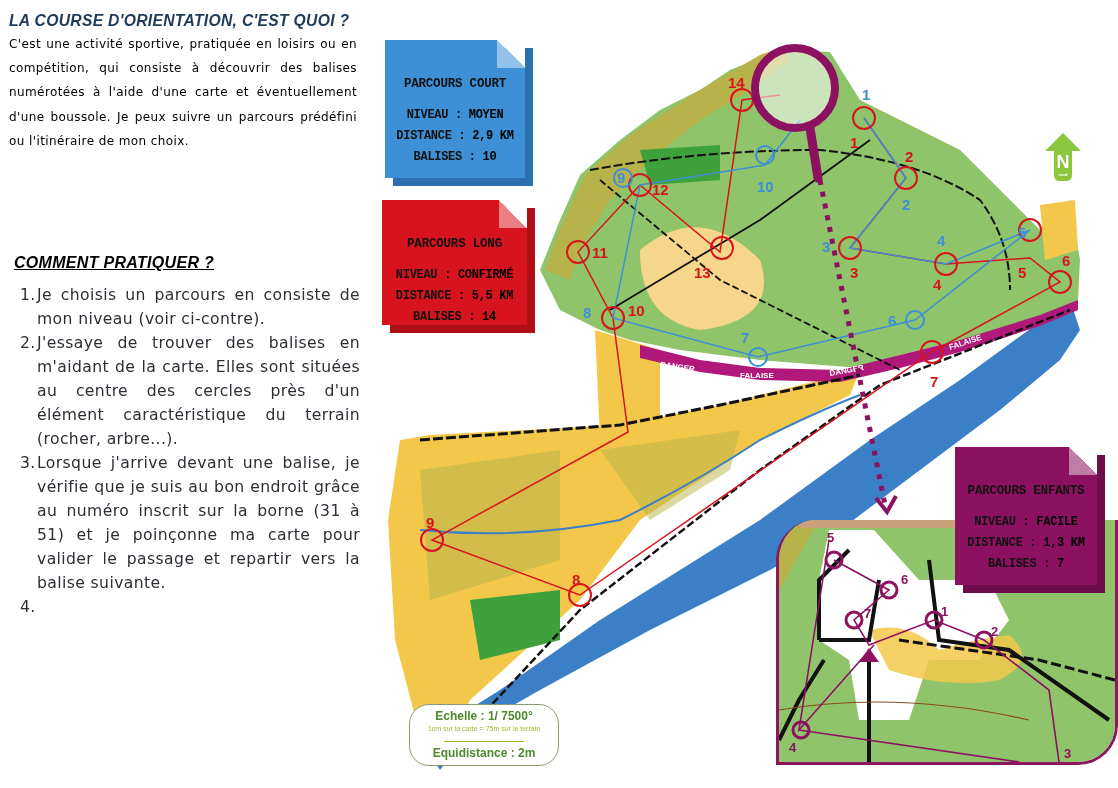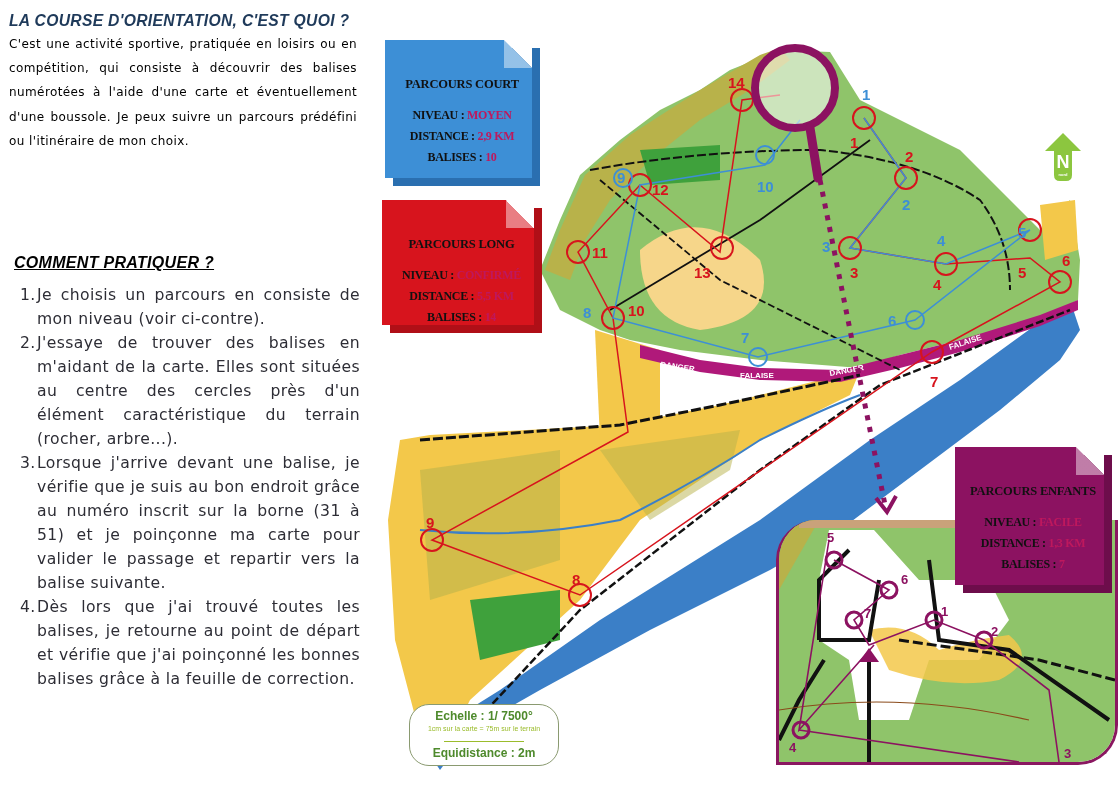--- a/index.html
+++ b/index.html
@@ -4,48 +4,48 @@
 <style>
   html,body{margin:0;padding:0;}
   body{width:1118px;height:788px;position:relative;overflow:hidden;background:#ffffff;font-family:"DejaVu Sans","Liberation Sans",sans-serif;color:#2b2b33;}
   .h1{position:absolute;left:9px;top:12px;font-family:"Liberation Sans",sans-serif;font-weight:bold;font-style:italic;font-size:16px;letter-spacing:0.3px;color:#1f3a5a;text-transform:uppercase;white-space:nowrap;transform:scaleX(0.98);transform-origin:left;}
   .intro{position:absolute;left:9px;top:32px;width:348px;font-size:12px;line-height:24.2px;text-align:justify;letter-spacing:0.4px;color:#000000;}
   .h2{position:absolute;left:14px;top:254px;font-family:"Liberation Sans",sans-serif;font-weight:bold;font-style:italic;font-size:16px;color:#000000;letter-spacing:0.3px;text-transform:uppercase;white-space:nowrap;text-decoration:underline;}
   .steps{position:absolute;left:20px;top:283px;width:340px;margin:0;padding:0;list-style:none;font-size:15.6px;line-height:24px;letter-spacing:0.4px;color:#2d2d35;}
   .steps li{position:relative;padding-left:17px;text-align:justify;}
   .steps li .num{position:absolute;left:0;top:0;}
   .map{position:absolute;left:375px;top:30px;width:743px;height:758px;}
-  .card{position:absolute;text-align:center;font-family:Liberation Serif, serif;font-weight:bold;font-size:12px;line-height:21px;text-transform:uppercase;color:#111;padding-left:7px;}
+  .card{position:absolute;text-align:center;font-family:Liberation Mono, monospace;font-weight:bold;font-size:12px;line-height:21px;text-transform:uppercase;color:#111;}
   .card .shadow{position:absolute;left:8px;top:8px;right:-8px;bottom:-8px;}
   .card .body{position:absolute;inset:0;clip-path:polygon(0 0,calc(100% - 28px) 0,100% 28px,100% 100%,0 100%);}
   .card .fold{position:absolute;right:0;top:0;width:28px;height:28px;background:linear-gradient(225deg,#ffffff 50%,rgba(255,255,255,0.45) 50%);}
   .card .content{position:relative;padding-top:34px;}
   .card .title{font-size:12.5px;margin-bottom:10px;letter-spacing:-0.2px;}
-  .card .val{color:#be185d;}
+  .card .val{color:#000000;}
   .card .row{letter-spacing:-0.3px;}
   .scale{position:absolute;left:409px;top:704px;width:148px;height:60px;border:1px solid #8a9a70;border-radius:20px;background:#fff;text-align:center;font-family:"Liberation Sans",sans-serif;color:#4e8a2c;}
   .scale .s1{font-weight:bold;font-size:12px;margin-top:4px;}
   .scale .s2{font-size:7px;color:#9bbc2c;margin-top:2px;}
   .scale .bar{margin:3px auto 0;width:80px;height:6px;border-bottom:1px solid #9bbc2c;position:relative;}
   .scale .s3{font-weight:bold;font-size:12px;margin-top:4px;}
   .north{position:absolute;left:1045px;top:133px;}
   .inset{position:absolute;left:776px;top:520px;width:336px;height:242px;border-radius:40px 0 40px 0;overflow:hidden;border:3px solid #8a1760;border-top:none;}
   svg text{font-family:"Liberation Sans",sans-serif;font-weight:bold;}
 </style>
 </head>
 <body>
 
 <div class="h1">LA COURSE D'ORIENTATION, C'EST QUOI ?</div>
 <div class="intro">C'est une activité sportive, pratiquée en loisirs ou en compétition, qui consiste à découvrir des balises numérotées à l'aide d'une carte et éventuellement d'une boussole. Je peux suivre un parcours prédéfini ou l'itinéraire de mon choix.</div>
 <div class="h2">COMMENT PRATIQUER ?</div>
 <ol class="steps">
   <li><span class="num">1.</span><span>Je choisis un parcours en consiste de mon niveau (voir ci-contre).</span></li>
   <li><span class="num">2.</span><span>J'essaye de trouver des balises en m'aidant de la carte. Elles sont situées au centre des cercles près d'un élément caractéristique du terrain (rocher, arbre...).</span></li>
   <li><span class="num">3.</span><span>Lorsque j'arrive devant une balise, je vérifie que je suis au bon endroit grâce au numéro inscrit sur la borne (31 à 51) et je poinçonne ma carte pour valider le passage et repartir vers la balise suivante.</span></li>
-  <li><span class="num">4.</span><span>Dès lors que j'ai trouvé toutes les balises, je retourne au point de départ et vérifie que j'ai poinçonné les bonnes balises grâce à la feuille de correction.</span></li>
+  <li><span class="num">4.</span></li>
 </ol>
 
 <svg class="map" viewBox="375 30 743 758" width="743" height="758">
 
   <path d="M500 690 L600 620 L760 520 L870 440 L960 380 L1070 300 L1080 330 L1060 360 L1000 410 L920 470 L840 530 L770 570 L650 630 L540 690 L470 730 L440 770 L420 740 Z" fill="#3b7fc7"></path>
 
   <path d="M400 440 L430 435 L620 425 L720 405 L860 370 L850 395 L760 440 L640 520 L580 600 L470 700 L440 760 L420 735 L395 640 L388 520 Z" fill="#f3c84a"></path>
   <path d="M420 470 L560 450 L560 560 L430 600 Z" fill="#b7b24a" opacity="0.55"></path>
   <path d="M600 450 L740 430 L730 470 L650 520 Z" fill="#b7b24a" opacity="0.5"></path>
   <path d="M470 600 L560 590 L560 640 L480 660 Z" fill="#3fa13c"></path>

